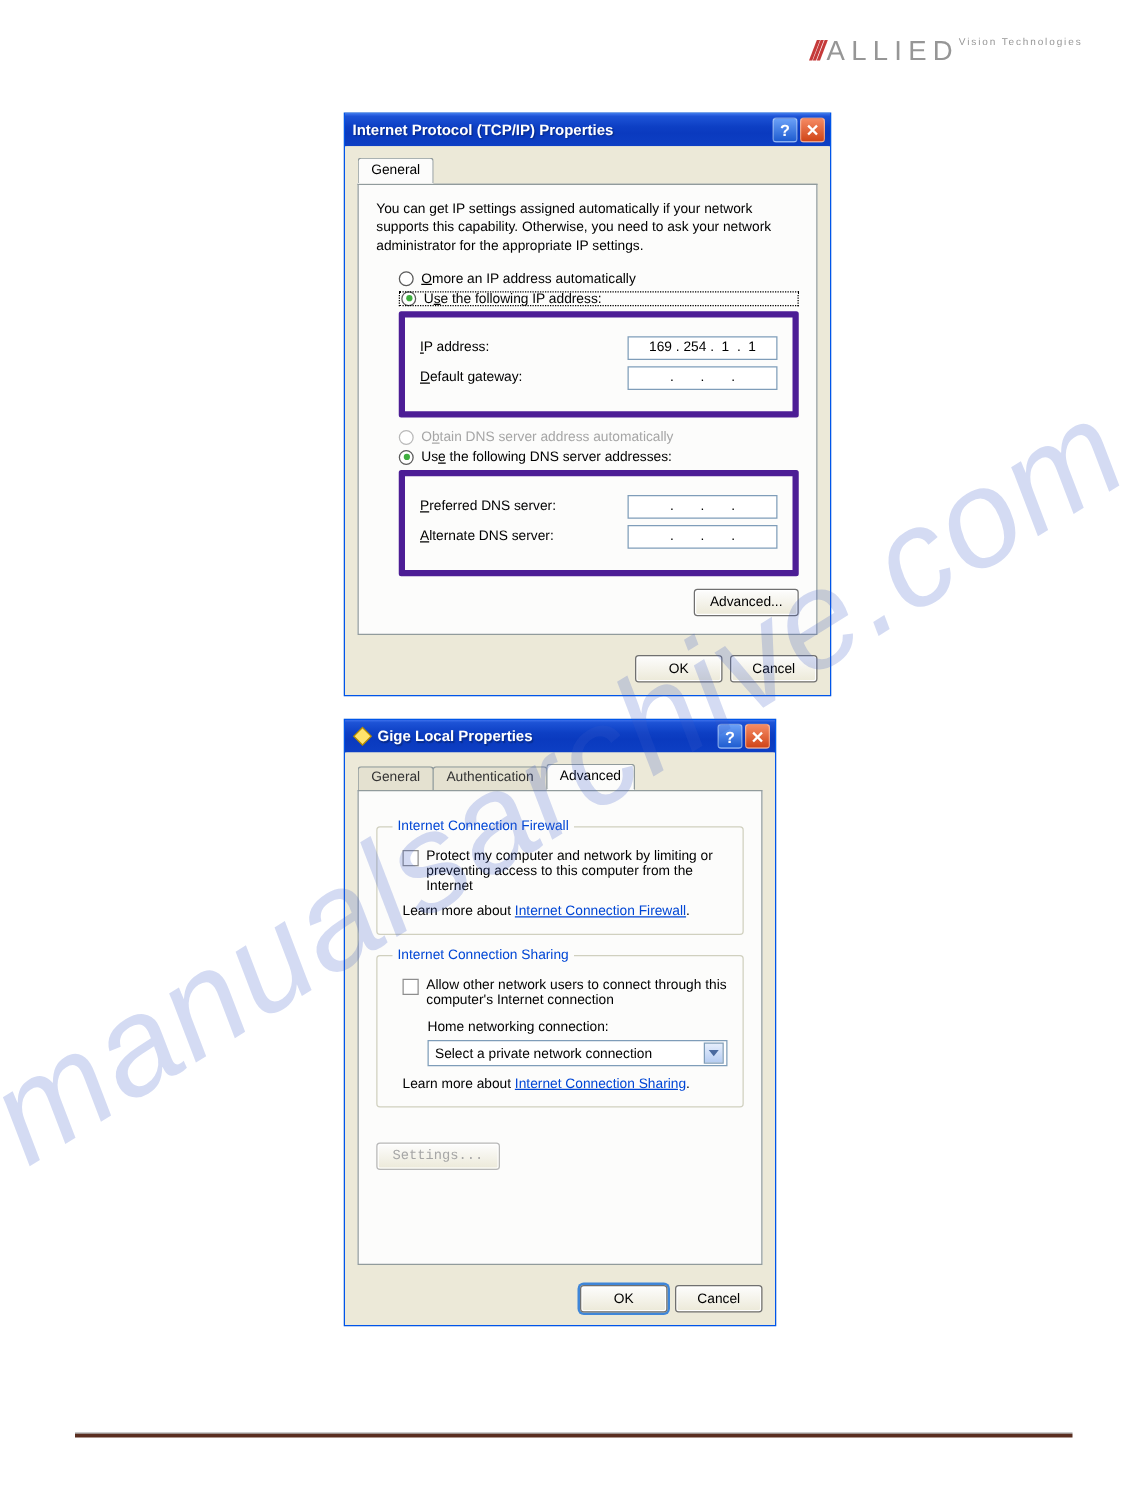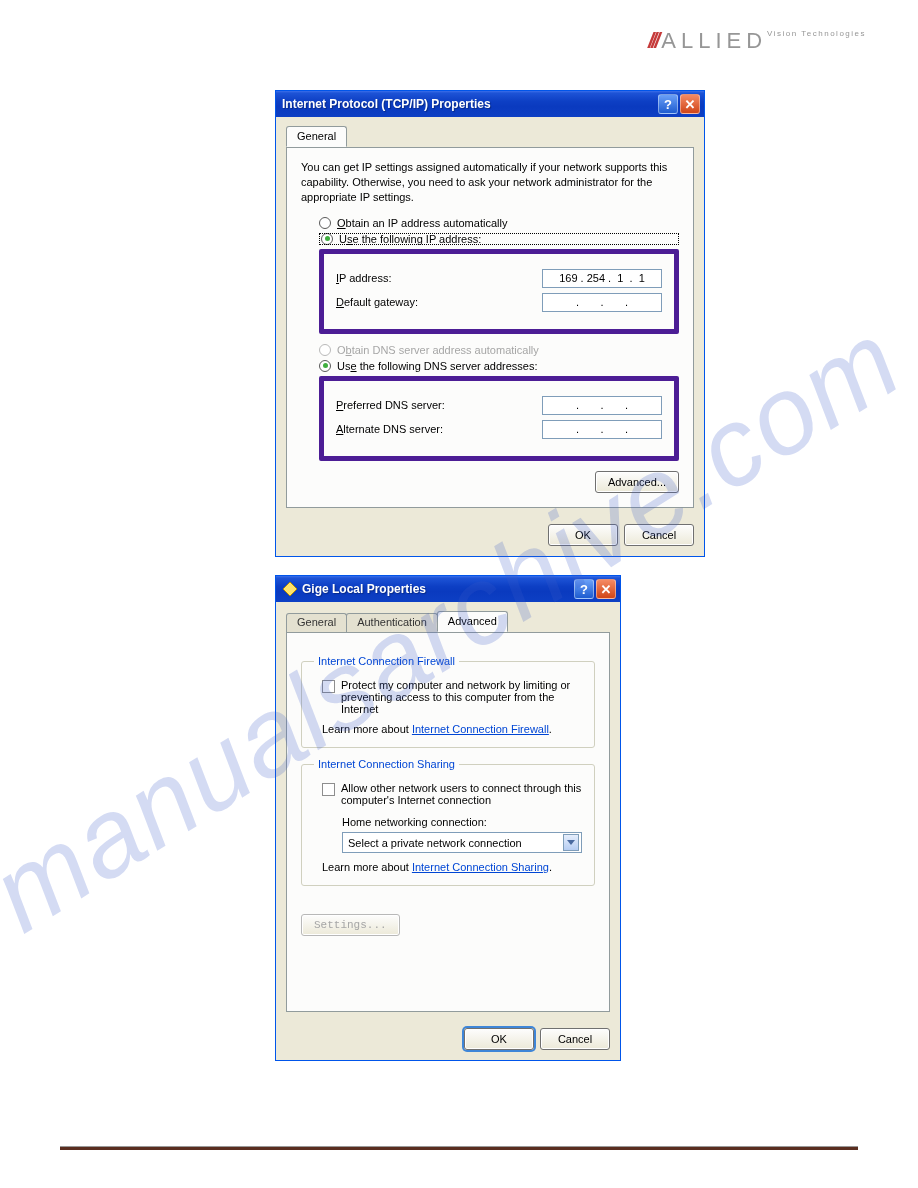--- a/index.html
+++ b/index.html
@@ -178,21 +178,21 @@
   }
   .sel .dd{width:16px;height:17px;background:linear-gradient(#e6eefc,#b6cdf2);border:1px solid #7f9db9;display:flex;align-items:center;justify-content:center;}
   .tri{width:0;height:0;border-left:4px solid transparent;border-right:4px solid transparent;border-top:5px solid #4a6a9f;}
   .wiz-note{font-size:11px;line-height:1.4;padding:0 6px 0 14px;}
 
   .footer-bar-outer { position:absolute; left:60px; right:60px; bottom:36px; height:6px;}
   .footer-bar-1{height:1px;background:#999;margin-bottom:0px;}
   .footer-bar-2{height:3px;background:#5a2e20;}
 
   
-  #win1 { left: 275px; top: 90px;  width: 430px; }
+  #win1 { left: 275px; top: 90px;  width: 390px; }
   #win2 { left: 275px; top: 575px; width: 346px; }
 
   .und { text-decoration: underline; }
 </style>
 </head>
 <body>
 
 <div class="logo">
   <span class="logo-slashes">///</span>
   <span class="logo-text">
@@ -211,21 +211,21 @@
   </div>
   <div class="window-body">
     <div class="tabbar">
       <div class="tab active">General</div>
     </div>
     <div class="tab-pane">
       <div class="instr">You can get IP settings assigned automatically if your network supports this capability. Otherwise, you need to ask your network administrator for the appropriate IP settings.</div>
 
       <div class="radio-row">
         <span class="radio unselected"></span>
-        <span><span class="und">O</span><span>btain an IP address automatically</span></span>
+        <span><span class="und">O</span><span>more an IP address automatically</span></span>
       </div>
       <div class="radio-row dotted-focus">
         <span class="radio selected"></span>
         <span>U<span class="und">s</span>e the following IP address:</span>
       </div>
 
       <div class="group-box">
         <div class="form-row">
           <span class="lbl"><span class="und">I</span>P address:</span>
           <input class="ip-input" value="169 . 254 .  1  .  1" style="">

